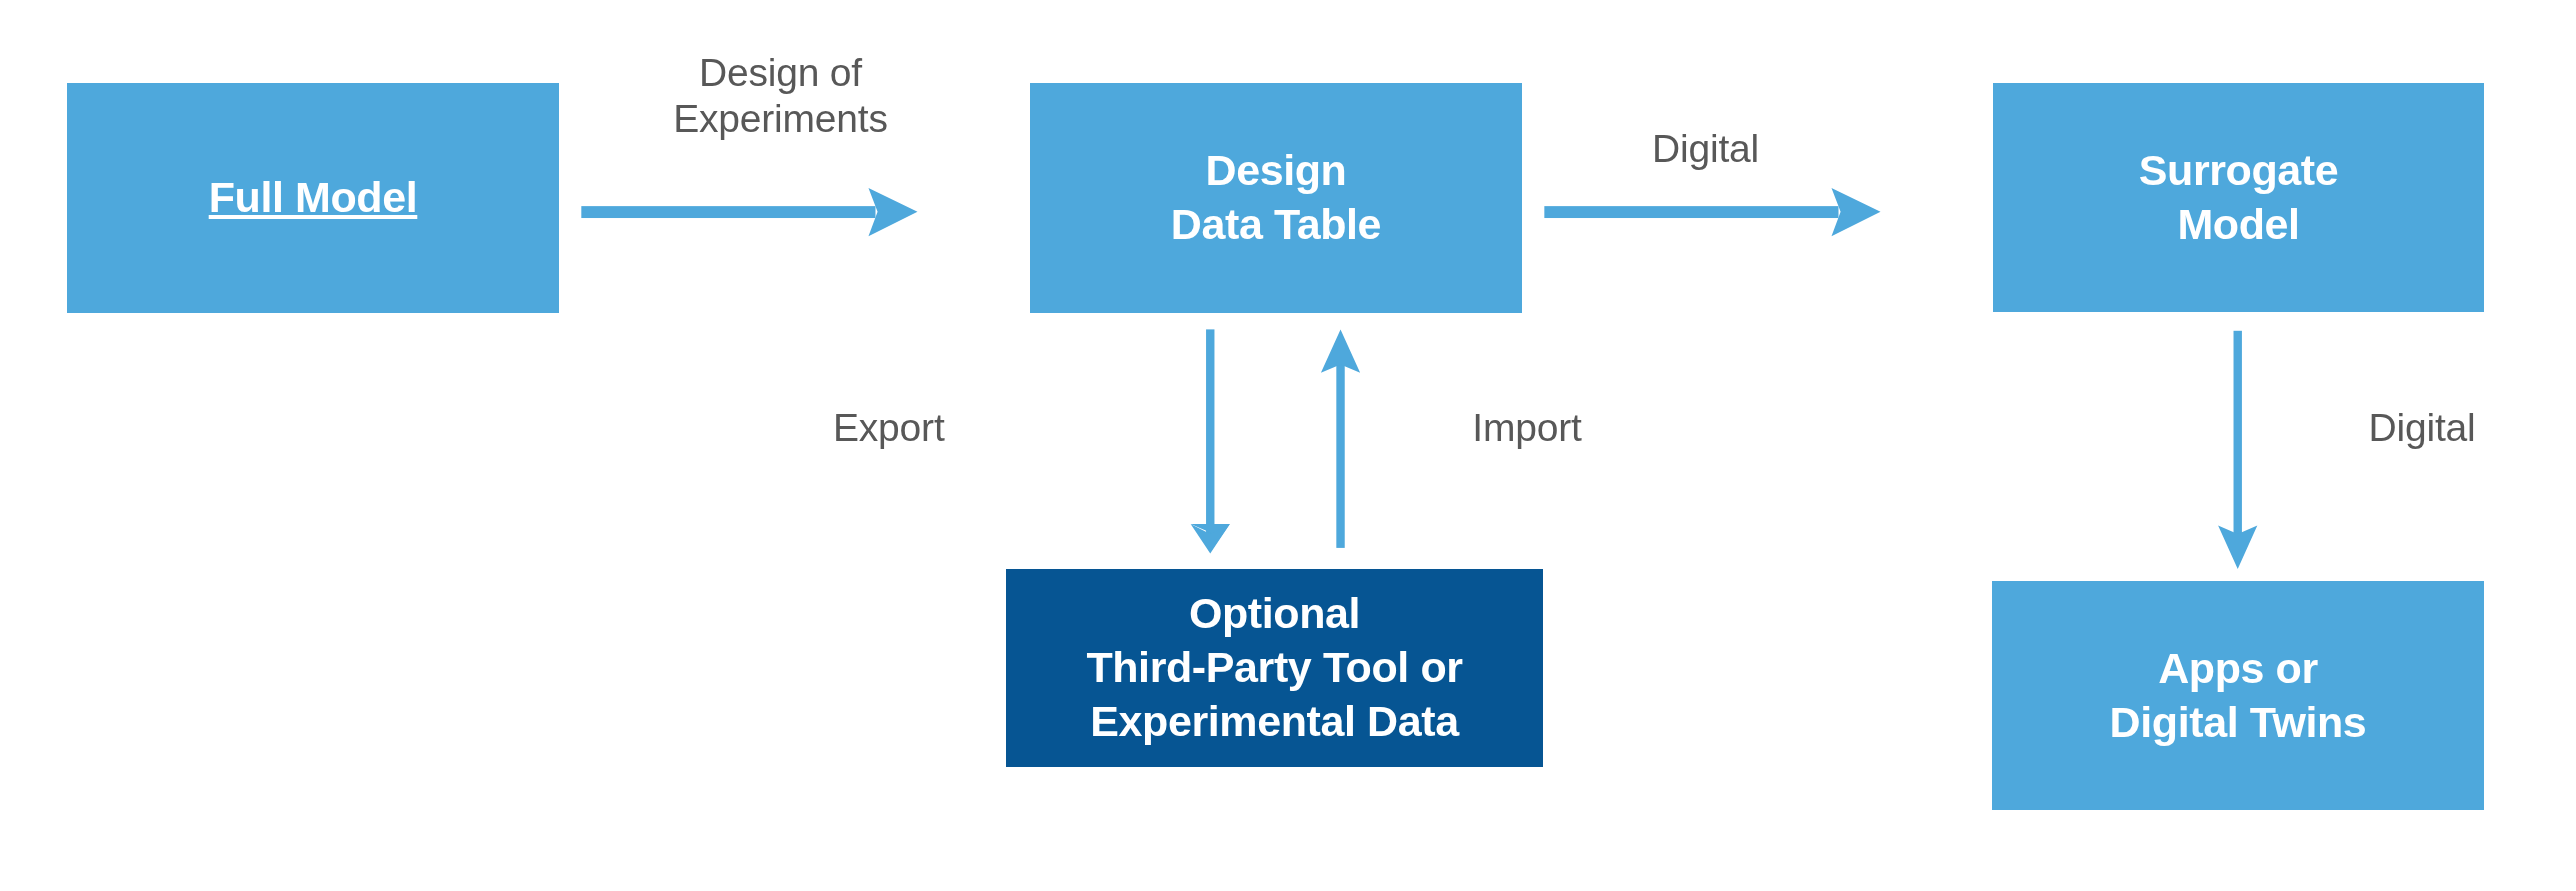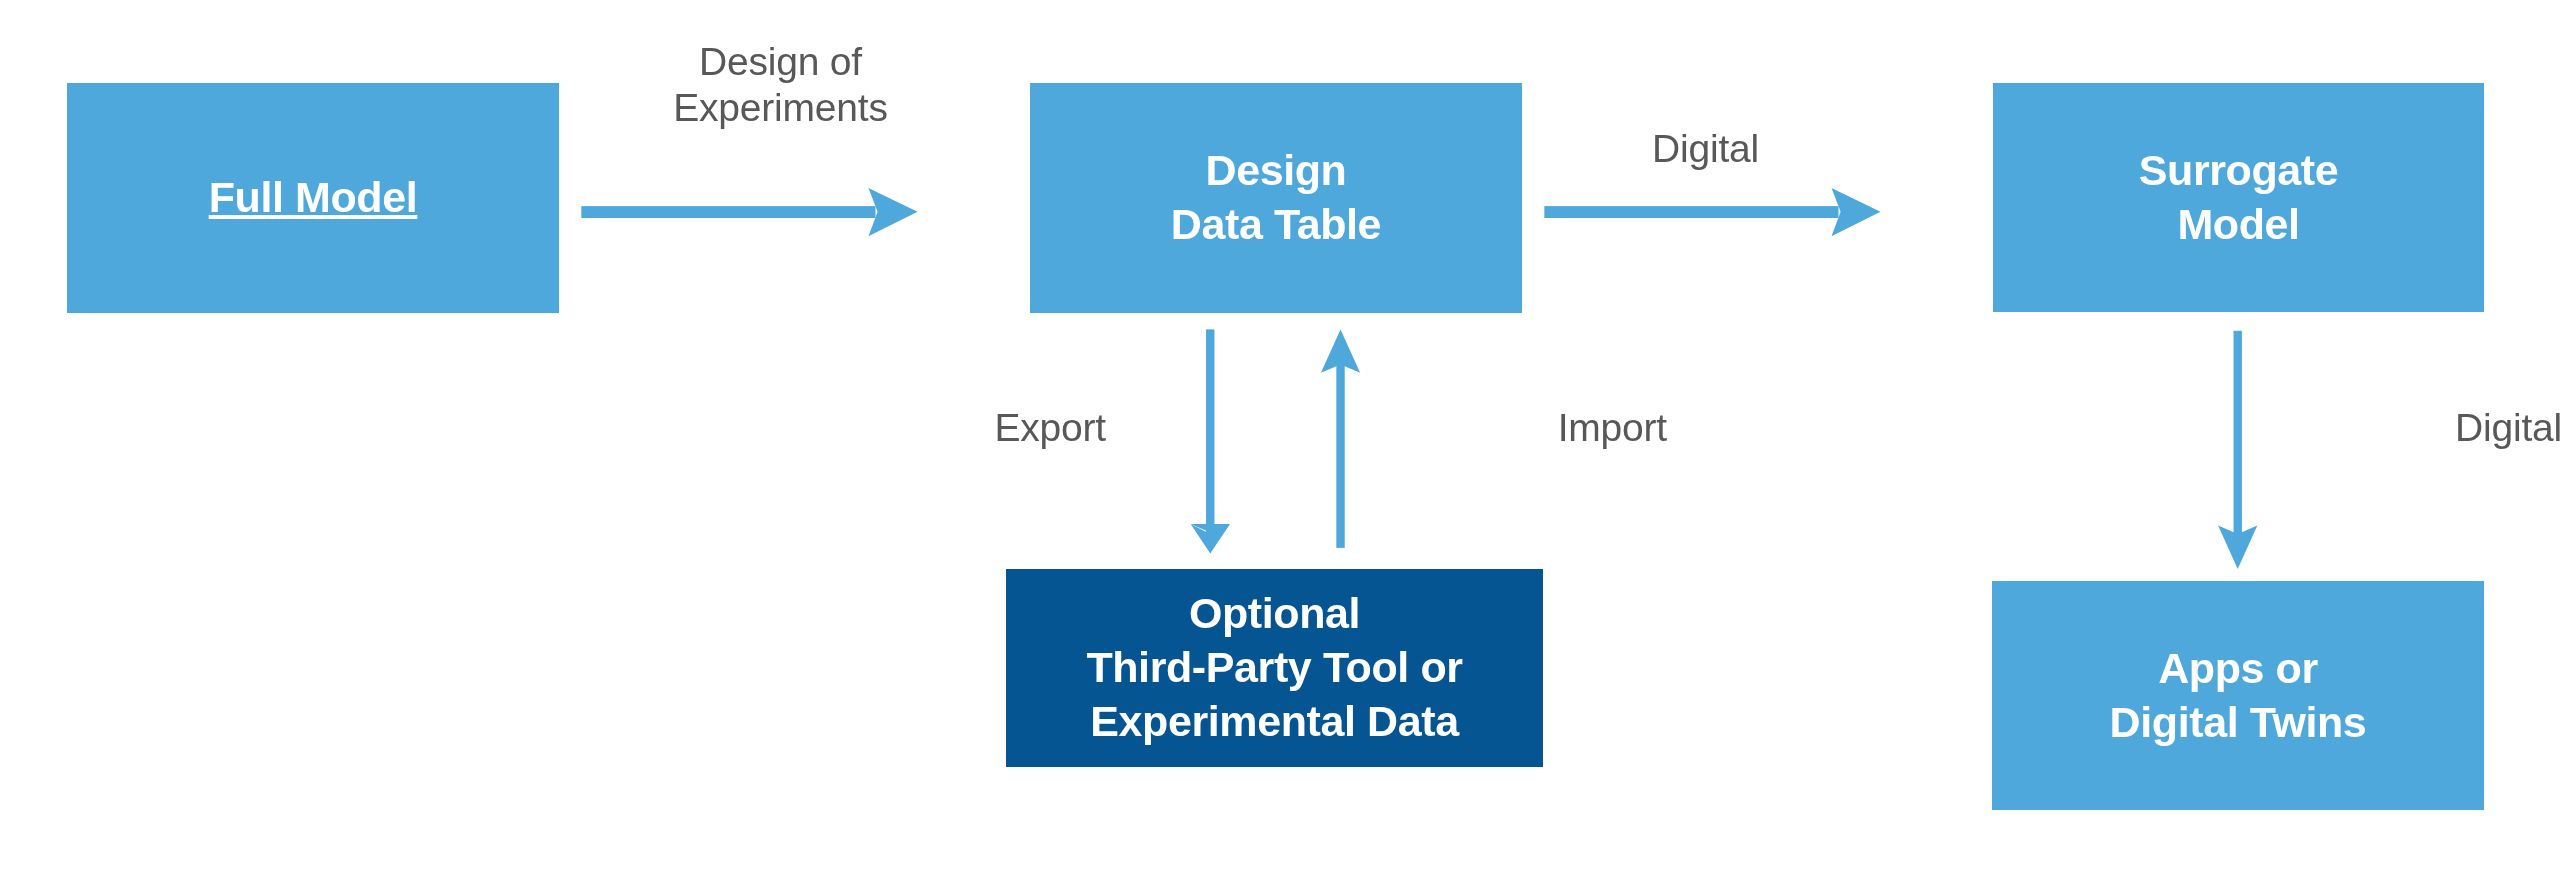--- a/index.html
+++ b/index.html
@@ -38,22 +38,22 @@
   .edge-label {
     position: absolute;
     color: #585858;
     font-size: 39px;
     line-height: 1.18;
     font-weight: normal;
     white-space: pre-line;
     letter-spacing: -0.2px;
   }
   .edge-label.center { text-align: center; }
-  .edge-label.right  { text-align: right; }
-  .edge-label.left   { text-align: right; }
+  .edge-label.right  { }
+  .edge-label.left   { text-align: center; }
 
   
   .arrow-layer {
     position: absolute;
     left: 0;
     top: 0;
     width: 2576px;
     height: 892px;
     pointer-events: none;
   }
@@ -105,21 +105,21 @@
   </div>
 
   <div class="node node-dark" style="left:1006px; top:569px; width:537px; height:198px;">
     <span class="node-label">Optional<br>Third-Party Tool or<br>Experimental Data</span>
   </div>
 
   <div class="node node-light" style="left:1992px; top:581px; width:492px; height:229px;">
     <span class="node-label">Apps or<br>Digital Twins</span>
   </div>
 
-  <div class="edge-label center" style="left:616px; top:39px; width:329px;text-align:center;">Design of<br>Experiments</div>
+  <div class="edge-label center" style="left:616px; top:50px; width:329px;text-align:center;">Design of<br>Experiments</div>
 
   <div class="edge-label center" style="left:1590px; top:126px; width:231px;">Digital</div>
 
   <div class="edge-label right" style="left:833px; top:405px; width:273px;">Export</div>
 
   <div class="edge-label left" style="left:1387px; top:405px; width:280px;">Import</div>
 
   <div class="edge-label left" style="left:2282px; top:405px; width:280px;">Digital</div>
 
 </div>

